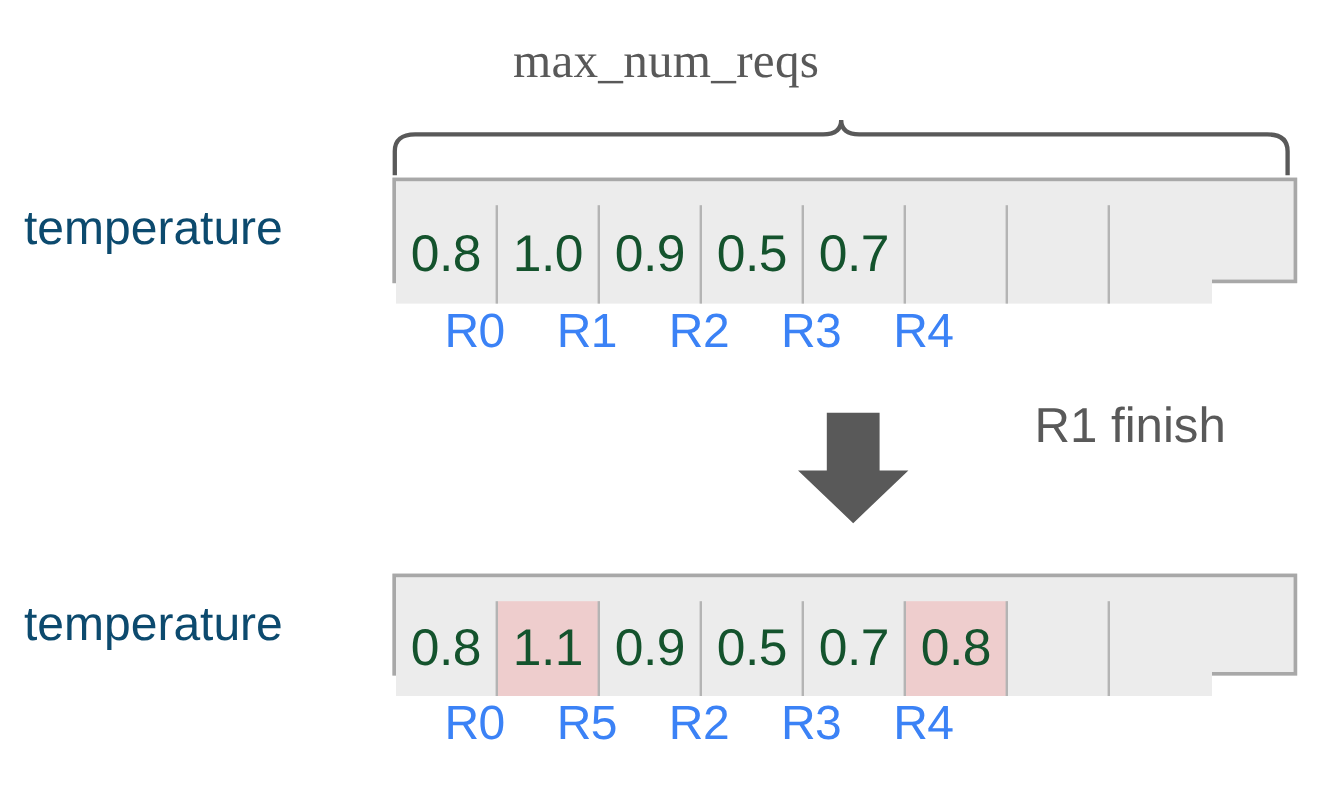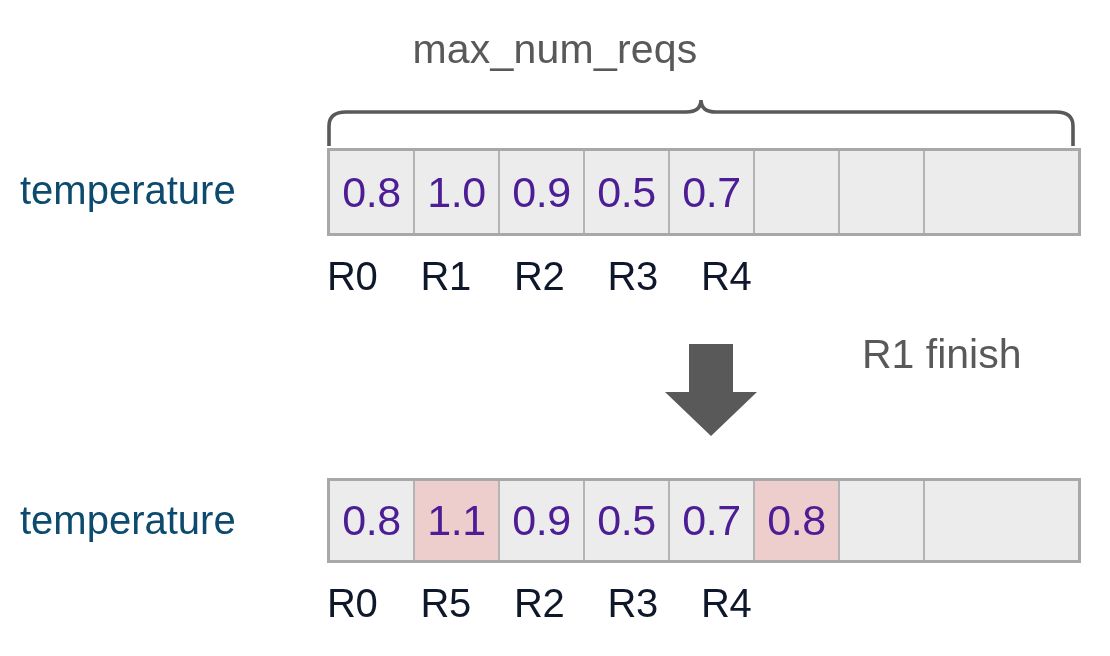--- a/index.html
+++ b/index.html
@@ -13,20 +13,21 @@
     position: relative;
     font-family: "Liberation Sans", "DejaVu Sans", sans-serif;
     overflow: hidden;
   }
   .brace-caption {
     position: absolute;
     left: 0;
     top: 26px;
     width: 1110px;
     text-align: center;
+    font-family: Liberation Serif, serif;
   }
   .brace-caption span {
     color: #595959;
     font-size: 41px;
     letter-spacing: 0.2px;
   }
 
   
   .brace-wrap {
     position: absolute;
@@ -60,40 +61,41 @@
   .cell {
     box-sizing: border-box;
     width: 85px;
     height: 100%;
     background: #ececec;
     border-right: 2px solid #b4b4b4;
     display: flex;
     align-items: center;
     justify-content: center;
     font-size: 43px;
-    color: #4c1d95;
+    color: #14532d;
     letter-spacing: -0.5px;
+    margin-top: 20px;
   }
   .cell:last-child {
     border-right: none;
   }
   .cell.highlight {
     background: #eecdcd;
   }
 
   
   .id-row {
     position: absolute;
     display: flex;
   }
   .id-cell {
     width: 93.5px;
-    text-align: left;
+    text-align: right;
     font-size: 40px;
-    color: #0f172a;
+    color: #3b82f6;
     letter-spacing: -0.5px;
   }
 
   
   .down-arrow {
     position: absolute;
     left: 663px;
     top: 342px;
     width: 96px;
     height: 96px;

